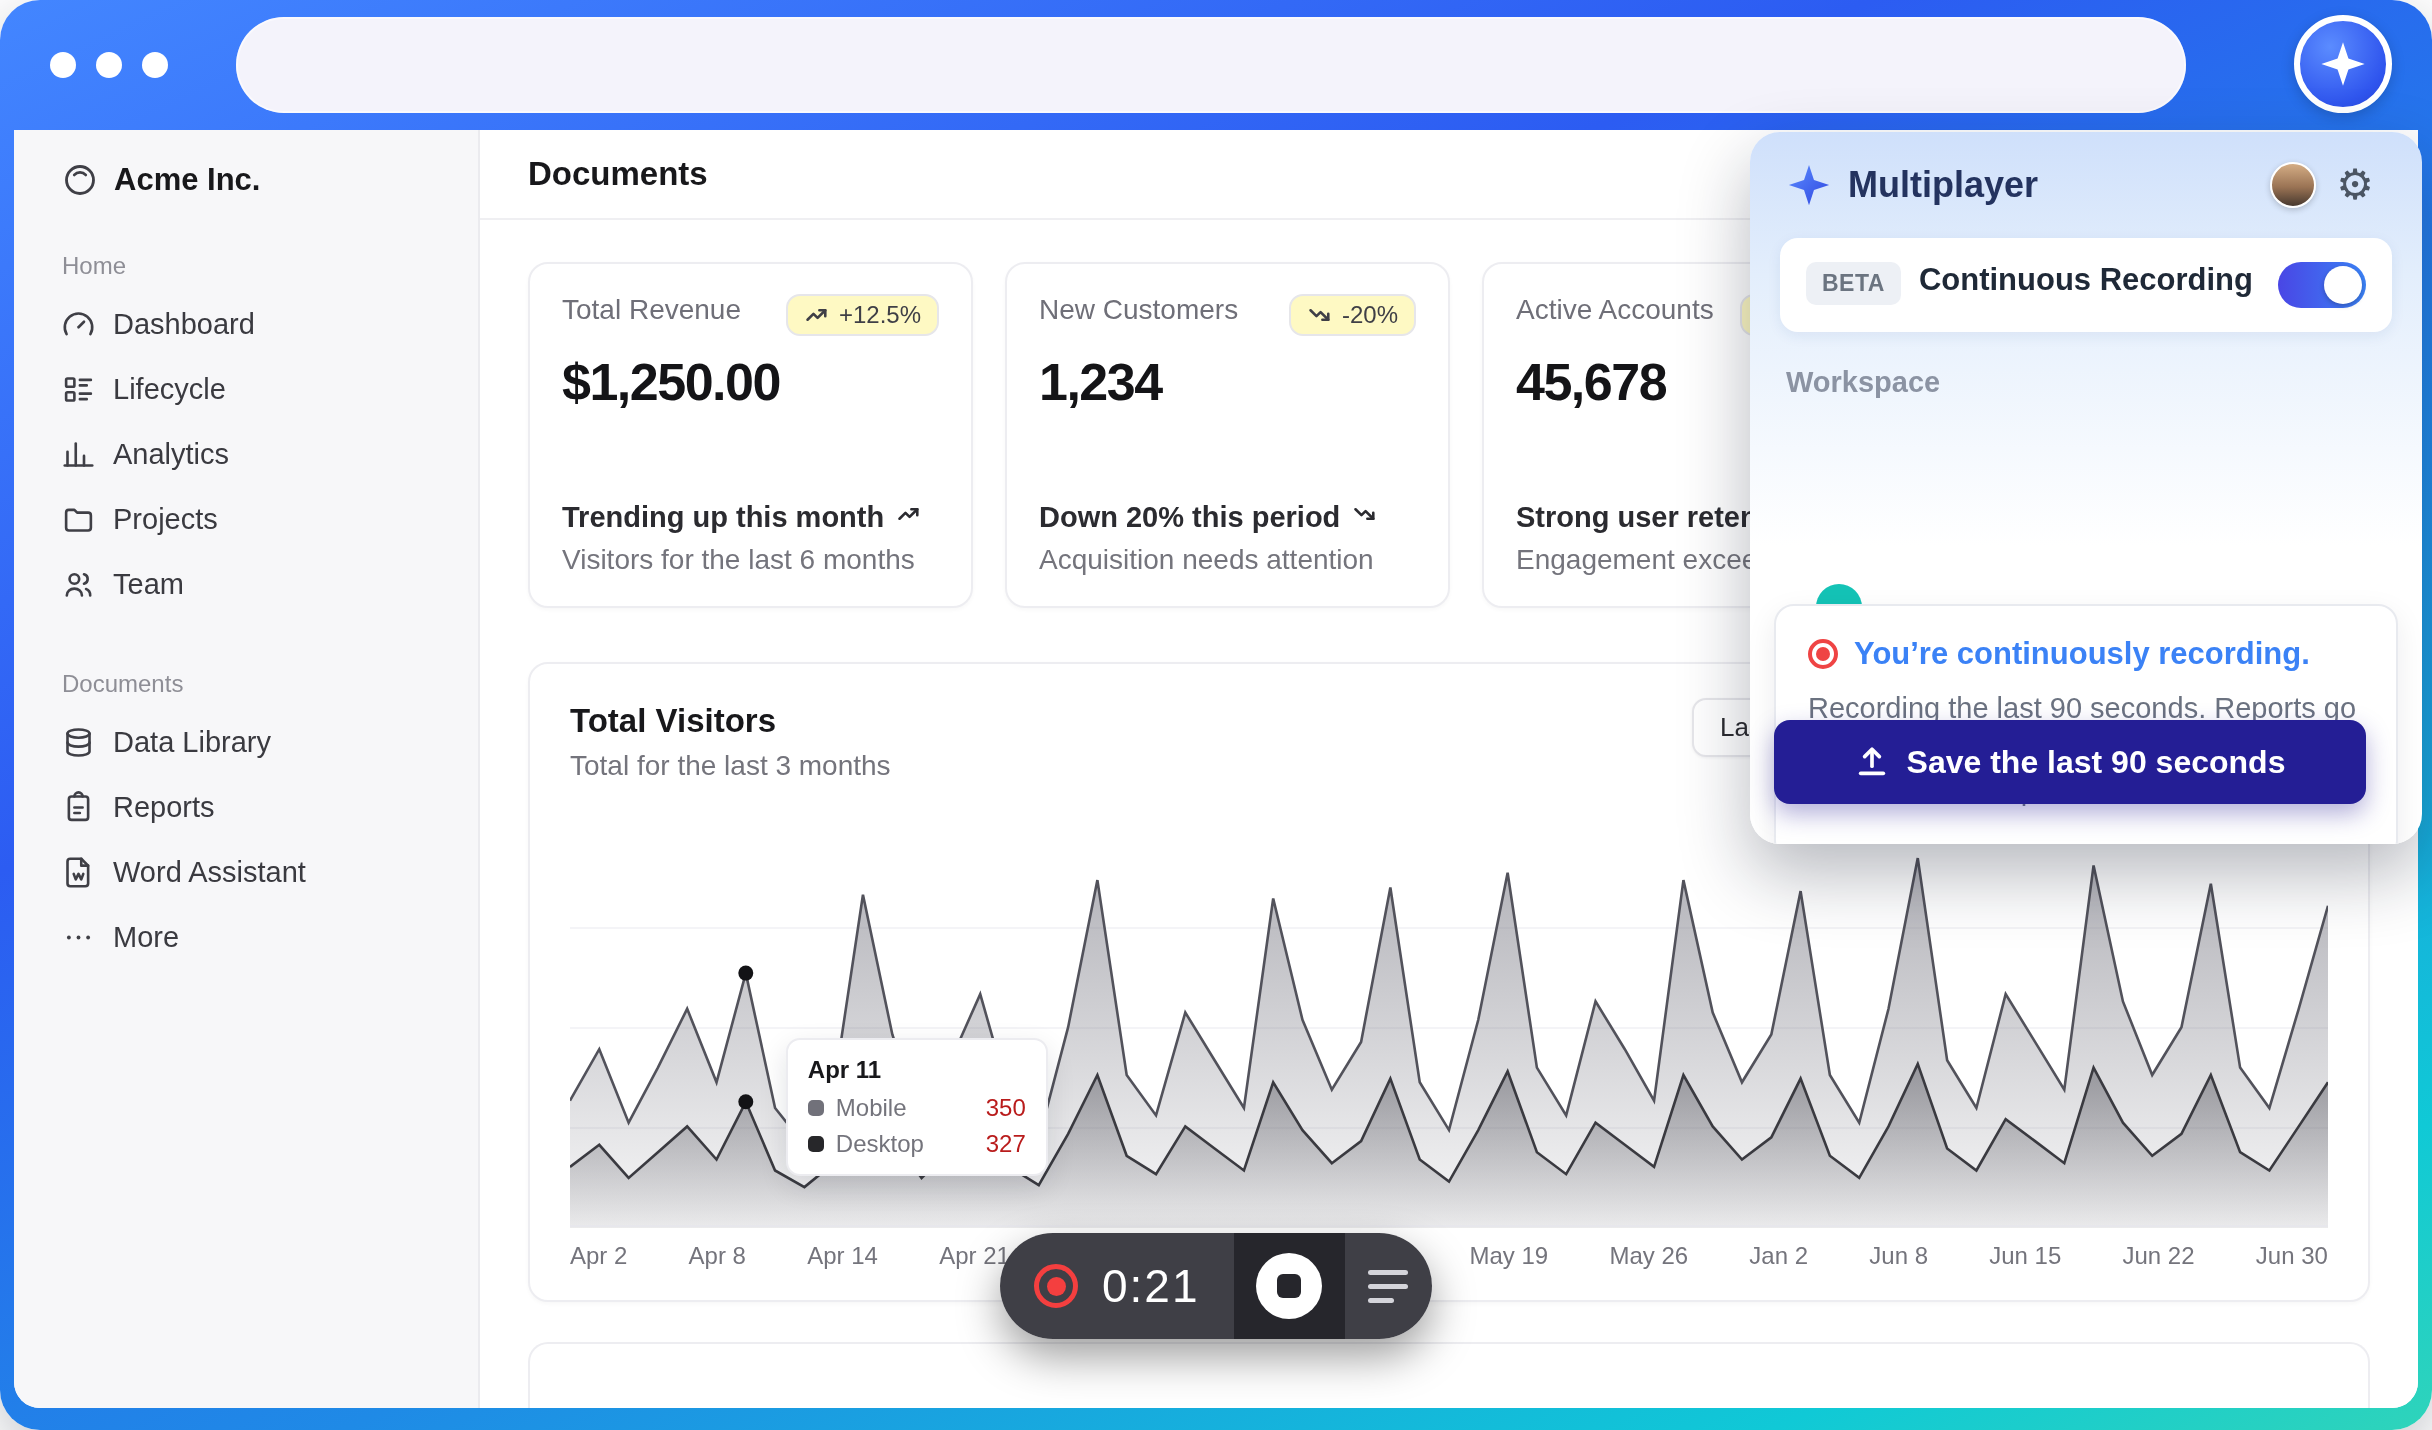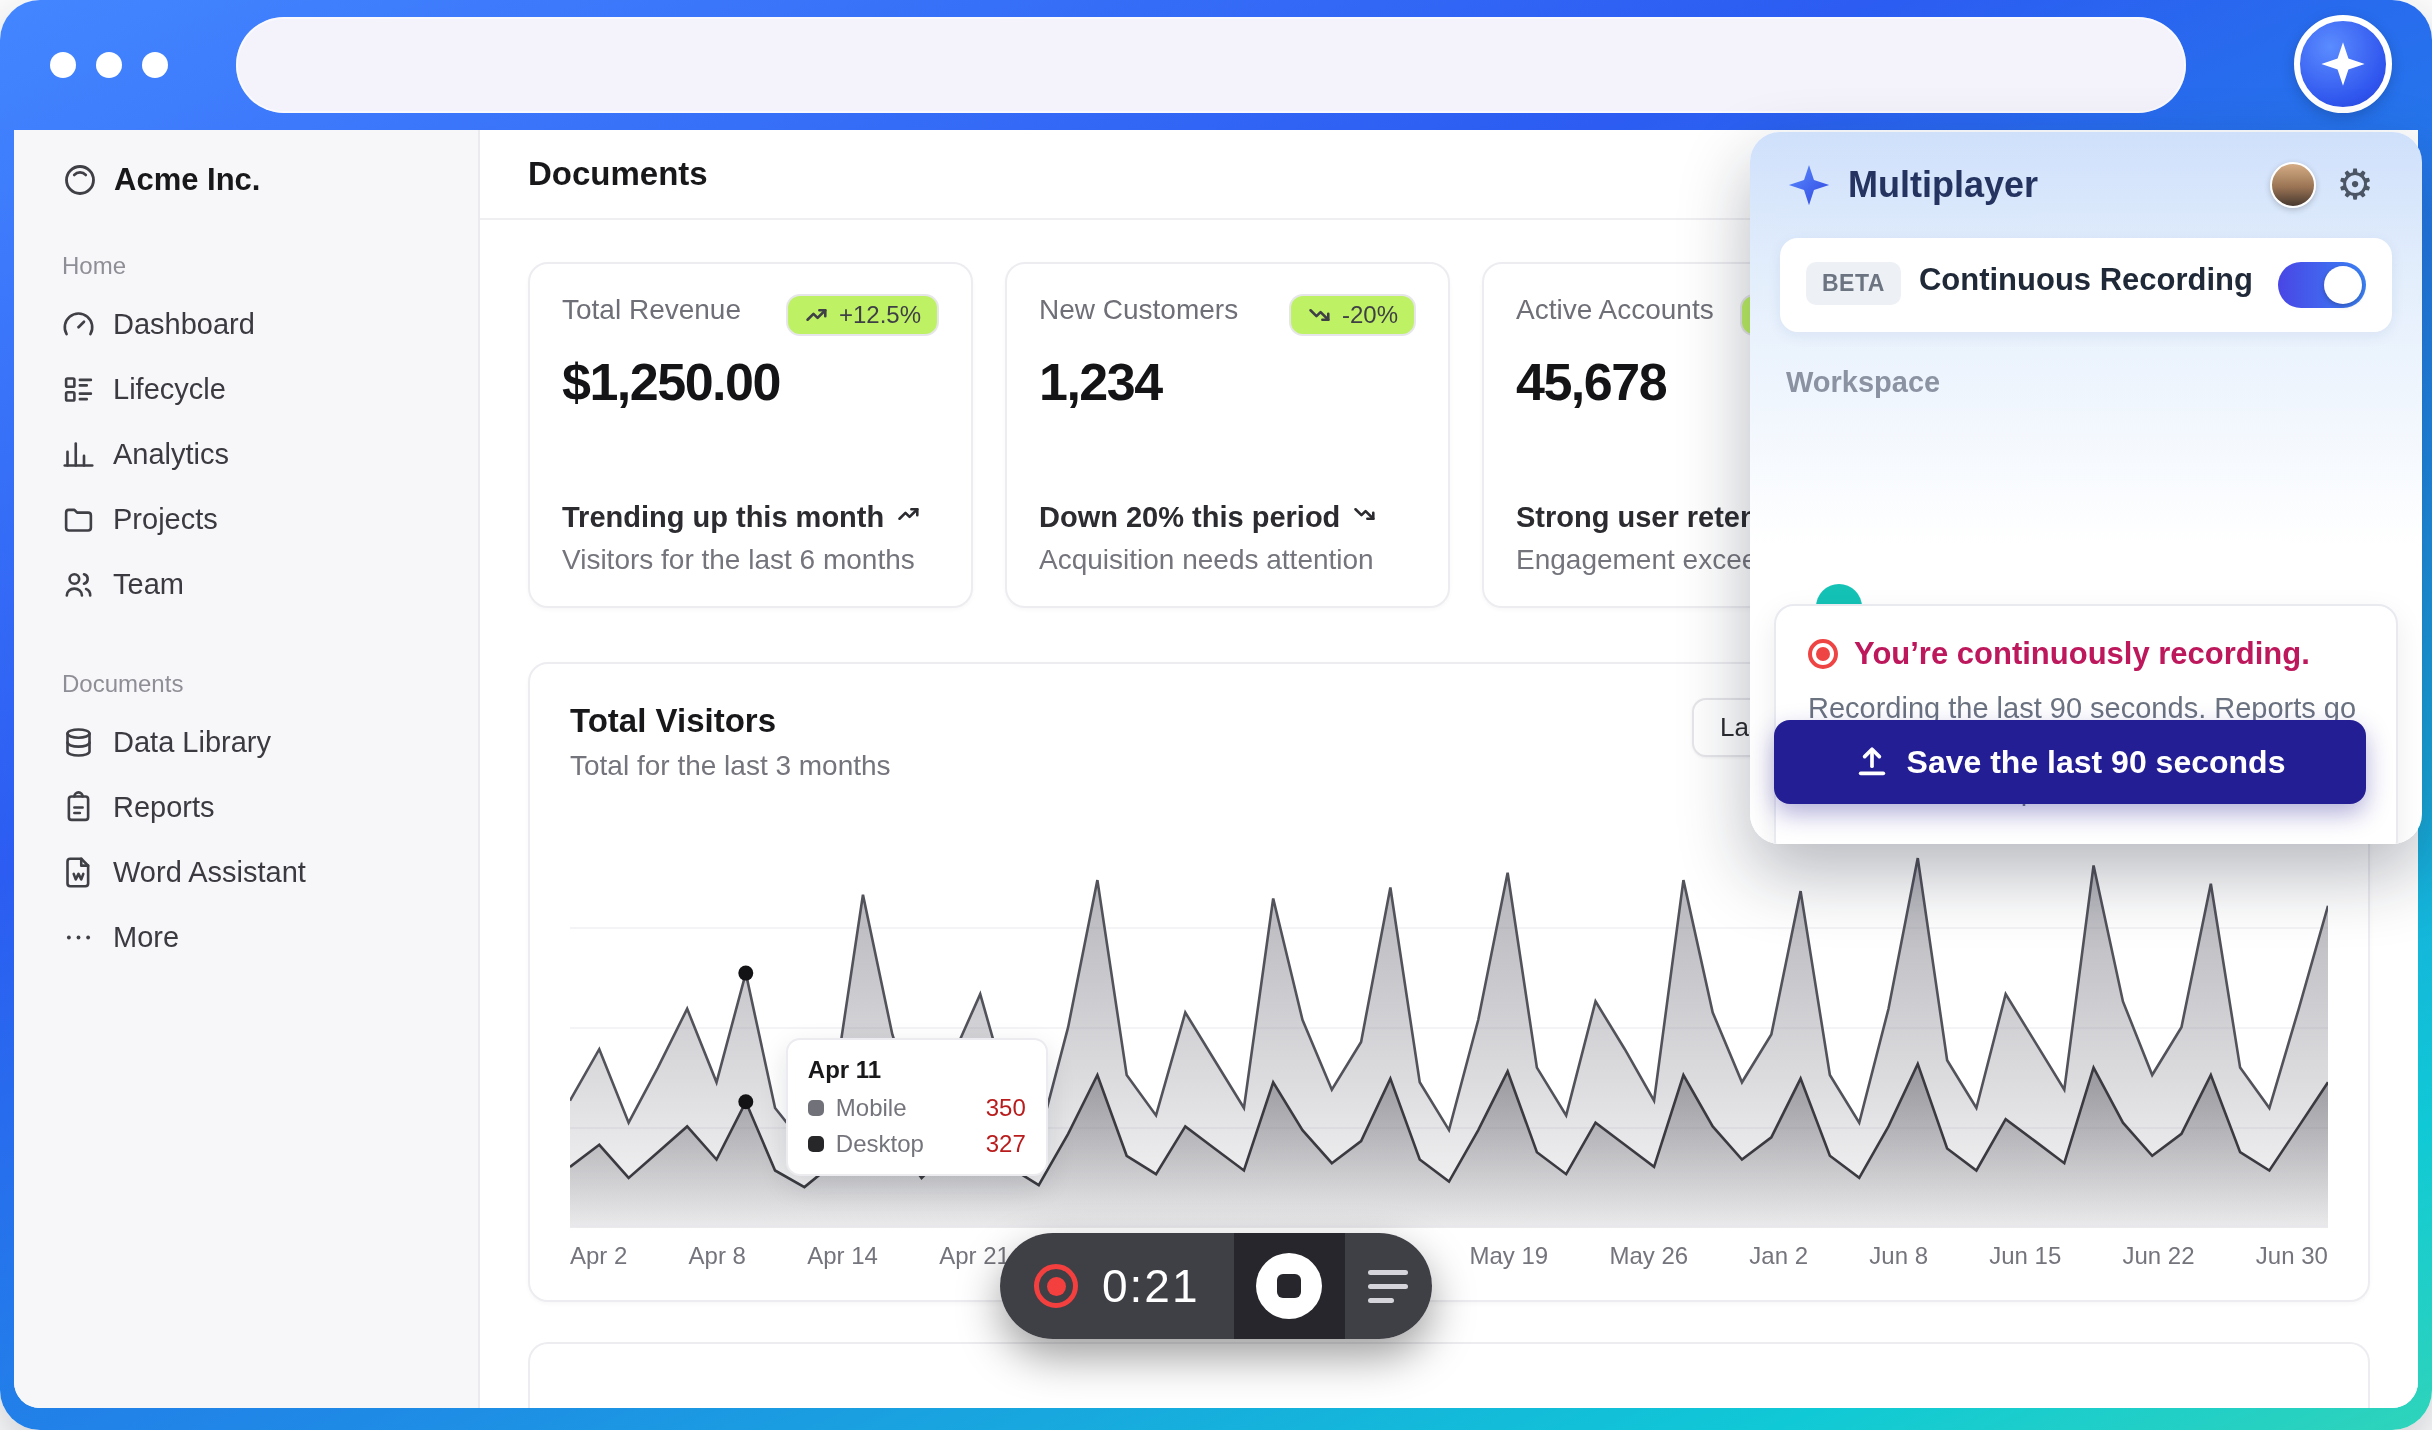--- a/index.html
+++ b/index.html
@@ -51,21 +51,21 @@
 
   
   .stats-row { display: flex; gap: 32px; }
   .stat-card {
     width: 445px; height: 346px; flex: none; background: #ffffff;
     border: 2px solid #ededf1; border-radius: 20px; padding: 30px 32px;
     display: flex; flex-direction: column; box-shadow: 0 2px 4px rgba(16,24,40,.03);
   }
   .card-top { display: flex; justify-content: space-between; align-items: flex-start; }
   .card-label { font-size: 28px; color: #6f6f78; }
-  .badge { display: inline-flex; align-items: center; gap: 9px; border: 2px solid #e6e6ea; border-radius: 14px; padding: 5px 16px; font-size: 24px; color: #3f3f46; background: #bef264; }
+  .badge { display: inline-flex; align-items: center; gap: 9px; border: 2px solid #e6e6ea; border-radius: 14px; padding: 5px 16px; font-size: 24px; color: #3f3f46; background: #fef9c3; }
   .badge svg, .trend-inline svg { width: 26px; height: 26px; stroke: #3f3f46; stroke-width: 2.2; fill: none; stroke-linecap: round; stroke-linejoin: round; }
   .card-value { margin-top: 16px; font-size: 52px; font-weight: 700; letter-spacing: -1.5px; color: #141417; font-variant-numeric: tabular-nums; }
   .card-line1 { margin-top: auto; display: flex; align-items: center; gap: 12px; font-size: 29px; font-weight: 600; color: #2b2b30; }
   .card-line1 svg { stroke: #2b2b30; }
   .card-line2 { margin-top: 10px; font-size: 28px; color: #74747c; }
 
   
   .chart-card { position: relative; margin-top: 54px; background: #fff; border: 2px solid #ededf1; border-radius: 20px; padding: 38px 40px 30px 40px; box-shadow: 0 2px 4px rgba(16,24,40,.03); }
   .chart-title { font-size: 33px; font-weight: 700; color: #18181b; }
   .chart-subtitle { margin-top: 10px; font-size: 28px; color: #74747c; }
@@ -109,21 +109,21 @@
   .workspace-avatar { position: absolute; left: 66px; top: 452px; width: 46px; height: 46px; border-radius: 50%; background: #14c3b6; }
 
   .status-card {
     position: absolute; left: 24px; right: 24px; top: 472px; height: 256px;
     background: #ffffff; border: 2px solid #e8eaef; border-radius: 20px; padding: 30px 32px;
     box-shadow: 0 10px 30px rgba(15,23,42,.08);
   }
   .status-title-row { display: flex; align-items: center; gap: 16px; }
   .rec-ring { width: 30px; height: 30px; border: 4px solid #ef4444; border-radius: 50%; display: grid; place-items: center; flex: none; }
   .rec-ring i { width: 14px; height: 14px; border-radius: 50%; background: #ef4444; }
-  .status-title { font-size: 31px; font-weight: 700; color: #be185d; }
+  .status-title { font-size: 31px; font-weight: 700; color: #3b82f6; }
   .status-body { margin-top: 16px; font-size: 29px; line-height: 1.42; color: #6b7280; }
 
   .save-btn {
     position: absolute; left: 24px; right: 56px; bottom: 40px; height: 84px;
     background: #241e95; border: none; border-radius: 16px; cursor: pointer;
     display: flex; align-items: center; justify-content: center; gap: 18px;
     color: #ffffff; font-size: 32px; font-weight: 600; font-family: inherit;
     box-shadow: 0 10px 24px rgba(36,30,149,.35);
   }
   .save-btn svg { width: 34px; height: 34px; stroke: #fff; stroke-width: 2.6; fill: none; stroke-linecap: round; stroke-linejoin: round; }

